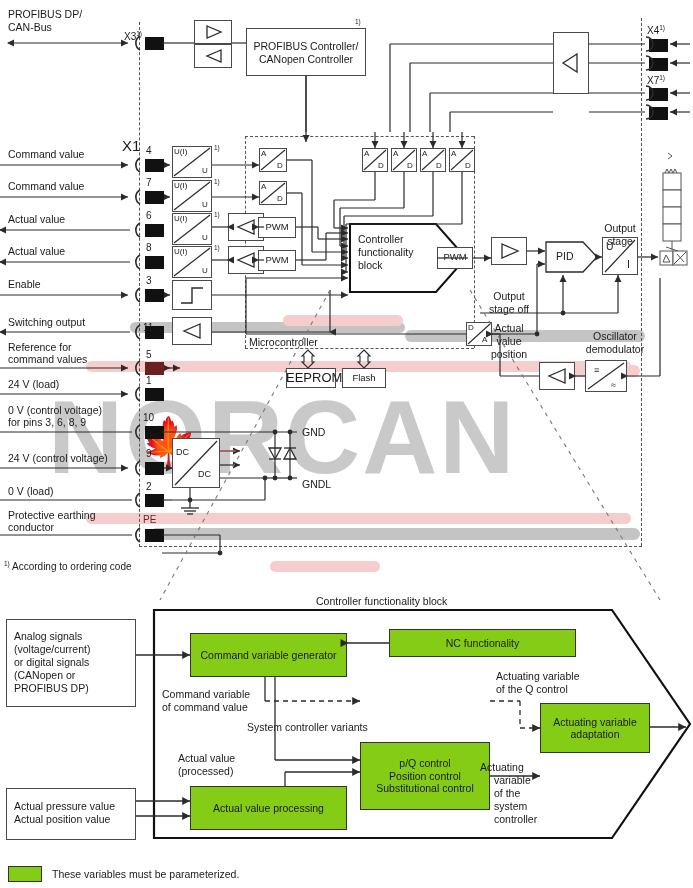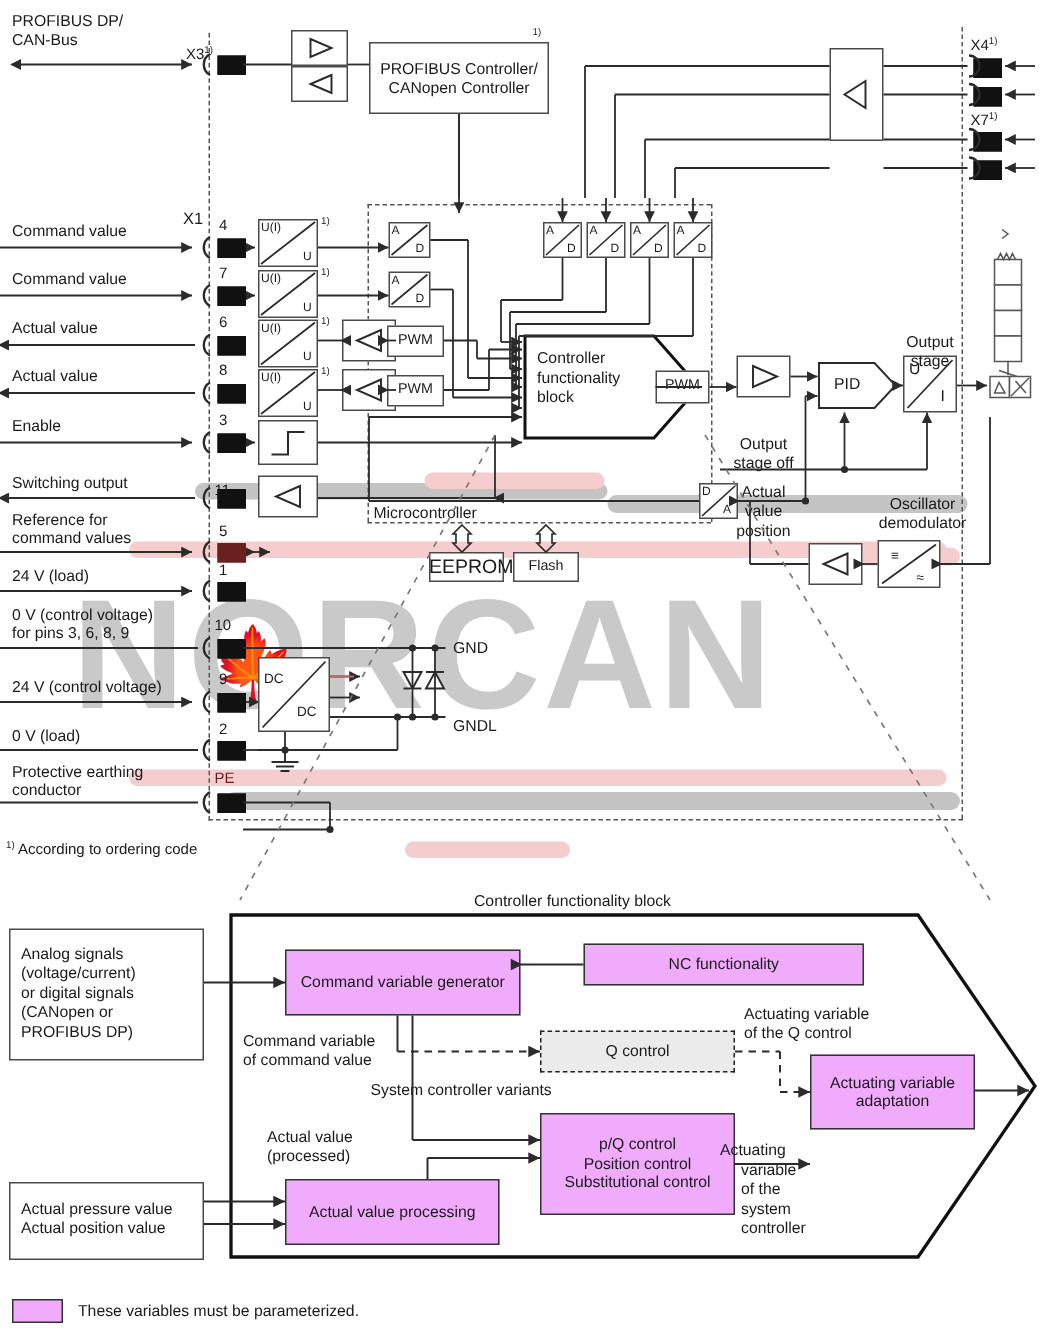--- a/index.html
+++ b/index.html
@@ -6,21 +6,21 @@
   body{width:693px;height:888px;position:relative;overflow:hidden;
        font-family:"Liberation Sans","DejaVu Sans",sans-serif;color:#1a1a1a;}
   #root{position:relative;width:693px;height:888px;}
   .abs{position:absolute;}
   .txt{font-size:10.5px;line-height:12.5px;white-space:pre;color:#1a1a1a;}
   .txt-c{font-size:10.5px;line-height:12.5px;white-space:pre;text-align:center;color:#1a1a1a;}
   .sm{font-size:8px;}
   .sup{font-size:6.5px;vertical-align:super;}
   
   .box{position:absolute;border:1.2px solid #4a4a4a;background:#fff;box-sizing:border-box;}
-  .gbox{position:absolute;border:1.4px solid #333;background:#f0abfc;box-sizing:border-box;
+  .gbox{position:absolute;border:1.4px solid #333;background:#84cc16;box-sizing:border-box;
         display:flex;align-items:center;justify-content:center;text-align:center;}
   .dbox{position:absolute;border:1.6px dashed #222;background:#ebebeb;box-sizing:border-box;
         display:flex;align-items:center;justify-content:center;text-align:center;}
   
   .pad{position:absolute;background:#111;border:1px solid #111;}
   .padr{position:absolute;background:#6b2020;border:1px solid #6b2020;}
   
   .dashdot-v{position:absolute;width:0;border-left:1.2px dashed #555;}
   .dashdot-h{position:absolute;height:0;border-top:1.2px dashed #555;}
   
@@ -137,21 +137,21 @@
   <div class="pad" style="left:145px;top:289px;width:17px;height:11px;"></div>
   <div class="pad" style="left:145px;top:326px;width:17px;height:11px;"></div>
   <div class="padr" style="left:145px;top:362px;width:17px;height:11px;"></div>
   <div class="pad" style="left:145px;top:388px;width:17px;height:11px;"></div>
   <div class="pad" style="left:145px;top:426px;width:17px;height:11px;"></div>
   <div class="pad" style="left:145px;top:462px;width:17px;height:11px;"></div>
   <div class="pad" style="left:145px;top:494px;width:17px;height:11px;"></div>
   <div class="pad" style="left:145px;top:529px;width:17px;height:11px;"></div>
 
   <div class="abs txt" style="left:124px;top:28px;font-size:10px;"><span>X3</span><span class="sup">1)</span></div>
-  <div class="abs txt" style="left:122px;top:140px;font-size:11px;">X1</div>
+  <div class="abs txt" style="left:122px;top:140px;font-size:15px;">X1</div>
   <div class="abs txt" style="left:146px;top:145px;font-size:10px;">4</div>
   <div class="abs txt" style="left:146px;top:177px;font-size:10px;">7</div>
   <div class="abs txt" style="left:146px;top:210px;font-size:10px;">6</div>
   <div class="abs txt" style="left:146px;top:242px;font-size:10px;">8</div>
   <div class="abs txt" style="left:146px;top:275px;font-size:10px;">3</div>
   <div class="abs txt" style="left:143px;top:312px;font-size:10px;margin-top:10px;">11</div>
   <div class="abs txt" style="left:146px;top:349px;font-size:10px;">5</div>
   <div class="abs txt" style="left:146px;top:375px;font-size:10px;">1</div>
   <div class="abs txt" style="left:143px;top:412px;font-size:10px;">10</div>
   <div class="abs txt" style="left:146px;top:448px;font-size:10px;">9</div>
@@ -546,32 +546,29 @@
   <div class="abs txt" style="left:14px;top:813px;">Actual position value</div>
 
   <div class="gbox" style="left:190px;top:633px;width:157px;height:44px;">
     <span class="txt">Command variable generator</span>
   </div>
 
   <div class="gbox" style="left:389px;top:629px;width:187px;height:28px;">
     <span class="txt">NC functionality</span>
   </div>
 
-  <div class="dbox" style="left:360px;top:687px;width:130px;height:28px;">
-    <span class="txt">Q control</span>
-  </div>
   <div class="abs txt" style="left:247px;top:721px;">System controller variants</div>
 
   <div class="gbox" style="left:360px;top:742px;width:130px;height:68px;flex-direction:column;">
     <span class="txt">p/Q control</span>
     <span class="txt">Position control</span>
     <span class="txt">Substitutional control</span>
   </div>
 
-  <div class="gbox" style="left:190px;top:786px;width:143px;height:44px;">
+  <div class="gbox" style="left:190px;top:786px;width:157px;height:44px;">
     <span class="txt">Actual value processing</span>
   </div>
 
   <div class="gbox" style="left:540px;top:703px;width:110px;height:50px;flex-direction:column;">
     <span class="txt">Actuating variable</span>
     <span class="txt">adaptation</span>
   </div>
 
   <div class="abs txt" style="left:162px;top:688px;">Command variable</div>
   <div class="abs txt" style="left:162px;top:701px;">of command value</div>

